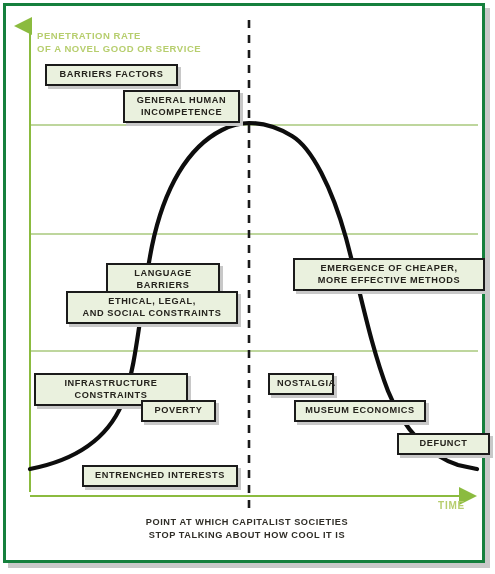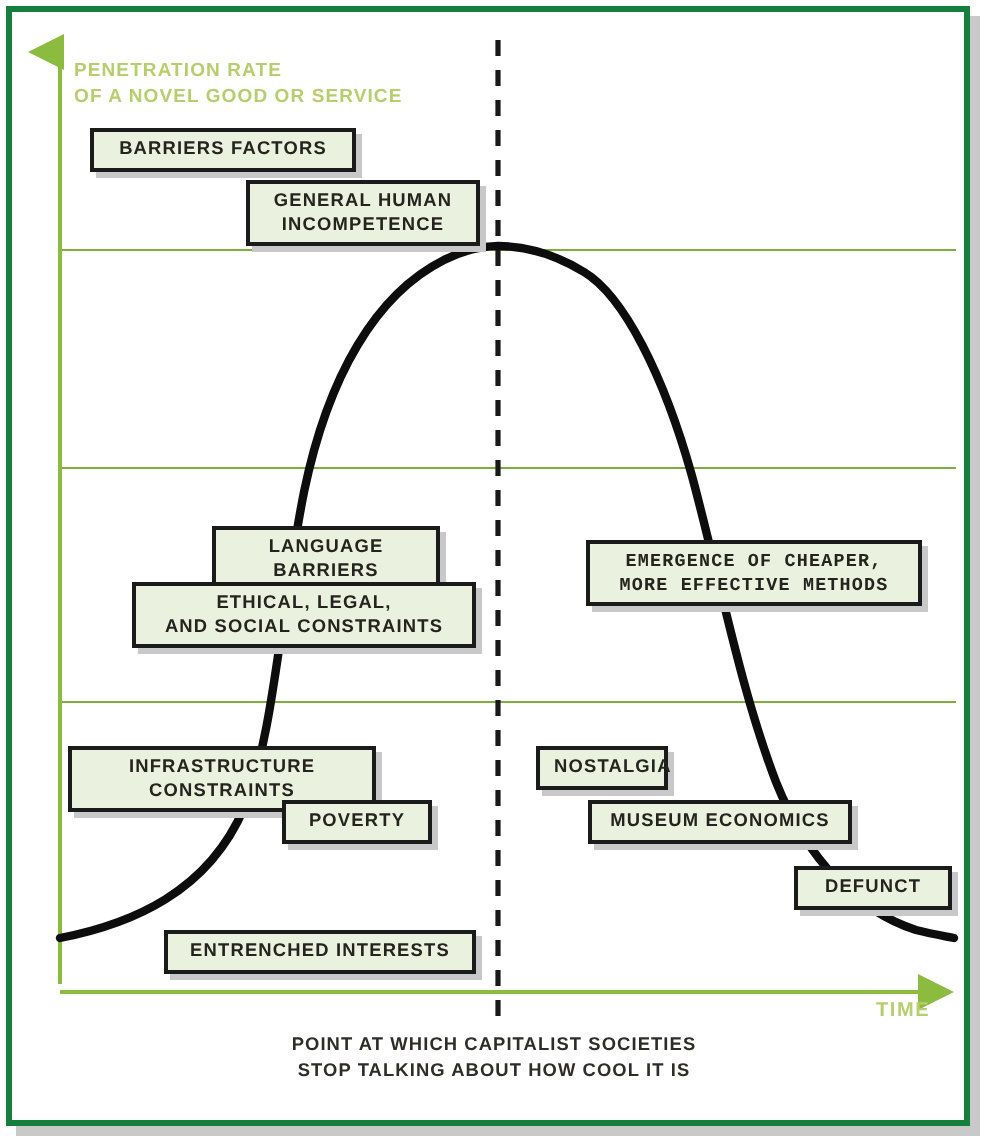--- a/index.html
+++ b/index.html
@@ -108,22 +108,22 @@
     <div class="lbl" style="left:39px;top:58px;width:133px;">BARRIERS FACTORS</div>
     <div class="lbl" style="left:117px;top:84px;width:117px;">GENERAL HUMAN
 INCOMPETENCE</div>
     <div class="lbl" style="left:100px;top:257px;width:114px;">LANGUAGE BARRIERS</div>
     <div class="lbl" style="left:60px;top:285px;width:172px;">ETHICAL, LEGAL,
 AND SOCIAL CONSTRAINTS</div>
     <div class="lbl" style="left:28px;top:367px;width:154px;">INFRASTRUCTURE CONSTRAINTS</div>
     <div class="lbl" style="left:135px;top:394px;width:75px;">POVERTY</div>
     <div class="lbl" style="left:76px;top:459px;width:156px;">ENTRENCHED INTERESTS</div>
 
-    <div class="lbl" style="left:287px;top:264px;width:168px;font-family:Liberation Mono, monospace;">EMERGENCE OF CHEAPER,
+    <div class="lbl" style="left:287px;top:252px;width:192px;">EMERGENCE OF CHEAPER,
 MORE EFFECTIVE METHODS</div>
     <div class="lbl" style="left:262px;top:367px;width:66px;">NOSTALGIA</div>
     <div class="lbl" style="left:288px;top:394px;width:132px;">MUSEUM ECONOMICS</div>
-    <div class="lbl" style="left:391px;top:427px;width:79px;">DEFUNCT</div>
+    <div class="lbl" style="left:391px;top:427px;width:93px;">DEFUNCT</div>
 
     <div id="footnote">POINT AT WHICH CAPITALIST SOCIETIES
 STOP TALKING ABOUT HOW COOL IT IS</div>
   </div>
 </div>
 
 </body></html>

